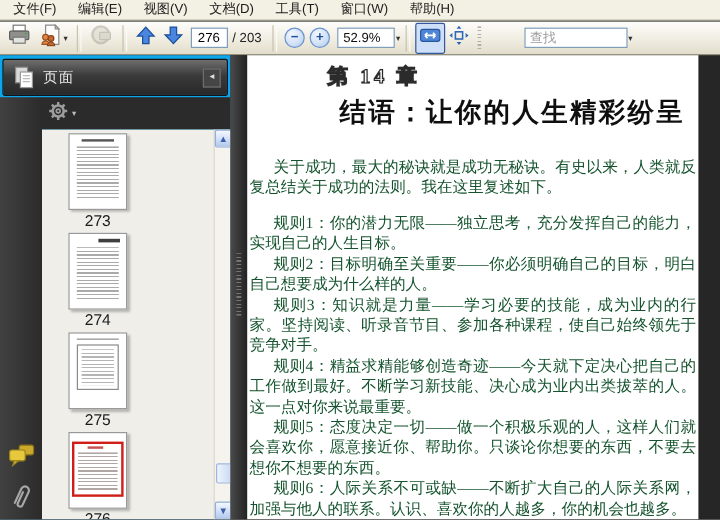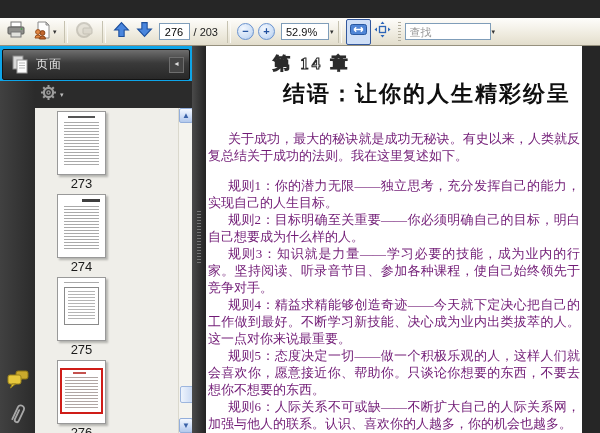--- a/index.html
+++ b/index.html
@@ -18,21 +18,21 @@
     border-bottom:1px solid #96917e;display:flex;align-items:center;
     padding:0 3px;box-sizing:border-box;}
   .tb-btn{height:24px;display:flex;align-items:center;justify-content:center;
     padding:0 2px;border:1px solid transparent;border-radius:2px;}
   .tb-btn.disabled{opacity:.55;}
   .tb-btn.active{border:1px solid #33589d;background:#cfdff7;}
   .tb-sep{width:2px;height:22px;margin:0 4px;
     border-left:1px solid #c6c2b0;border-right:1px solid #fbfaf6;}
   .tb-caret{font-size:7px;color:#333;margin-left:1px;}
   .tb-input{height:17px;border:1px solid #7f9db9;background:#fff;font-size:11px;
-    font-family:"Liberation Sans",sans-serif;box-sizing:border-box;}
+    font-family:"Liberation Sans",sans-serif;box-sizing:border-box;margin-left:32px;}
   .page-input{width:31px;text-align:center;margin-left:3px;}
   .page-total{font-size:11px;color:#222;margin:0 5px 0 4px;}
   .round-btn{width:15px;height:15px;border-radius:50%;margin:0 2px;
     background:radial-gradient(circle at 35% 30%,#f2f7fe,#cfe0f6 60%,#a8c4e8);
     border:1px solid #6a93cf;color:#1f4f9e;font-size:11px;font-weight:bold;
     display:flex;align-items:center;justify-content:center;line-height:1;}
   .zoom-box{width:48px;margin-left:4px;padding-left:4px;display:flex;align-items:center;}
   .zoom-box span{font-size:11px;color:#111;}
   .find-wrap{display:flex;align-items:center;}
   .find-input{width:86px;padding-left:4px;}
@@ -100,28 +100,37 @@
   .docpage{position:absolute;left:206px;top:46px;width:376px;height:387px;
     background:#fff;overflow:hidden;
     font-family:"Liberation Serif","DejaVu Serif",serif;color:#1e1e1e;}
   .doc-chapter{position:absolute;left:67px;top:6px;font-size:17px;font-weight:bold;
     letter-spacing:3px;color:#fdfdfd;-webkit-text-stroke:1px #2b2b2b;
     text-shadow:0 0 1px #444;}
   .doc-title{position:absolute;left:77px;top:33px;font-size:22px;font-weight:bold;
     letter-spacing:2px;color:#0f0f0f;}
   .doc-body{position:absolute;left:2px;top:84px;width:372px;}
   .doc-body p{margin:0;font-size:13px;line-height:17px;text-align:justify;
-    text-indent:20px;color:#701a75;}
+    text-indent:20px;color:#14532d;}
   .doc-body p.intro{margin-bottom:13px;}
 </style>
 </head>
 <body>
 
 <div class="app">
 
+  <div class="menubar">
+    <span class="menu-item">文件(F)</span>
+    <span class="menu-item">编辑(E)</span>
+    <span class="menu-item">视图(V)</span>
+    <span class="menu-item">文档(D)</span>
+    <span class="menu-item">工具(T)</span>
+    <span class="menu-item">窗口(W)</span>
+    <span class="menu-item">帮助(H)</span>
+  </div>
 
   <div class="toolbar">
     <div class="tb-btn">
       <span>
         <svg width="20" height="18" viewBox="0 0 20 18">
           <rect x="5" y="1" width="10" height="5" fill="#fff" stroke="#777"></rect>
           <rect x="2" y="6" width="16" height="7" rx="1" fill="#8f8f8c" stroke="#5f5f5c"></rect>
           <rect x="5" y="11" width="10" height="5" fill="#e2e2de" stroke="#777"></rect>
           <circle cx="15.5" cy="8" r="0.8" fill="#3a3"></circle>
         </svg>

